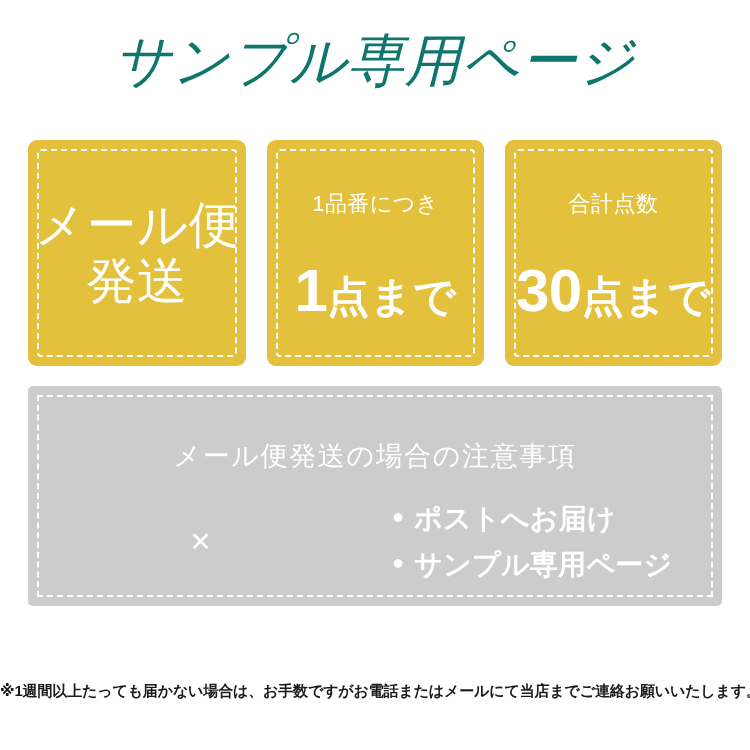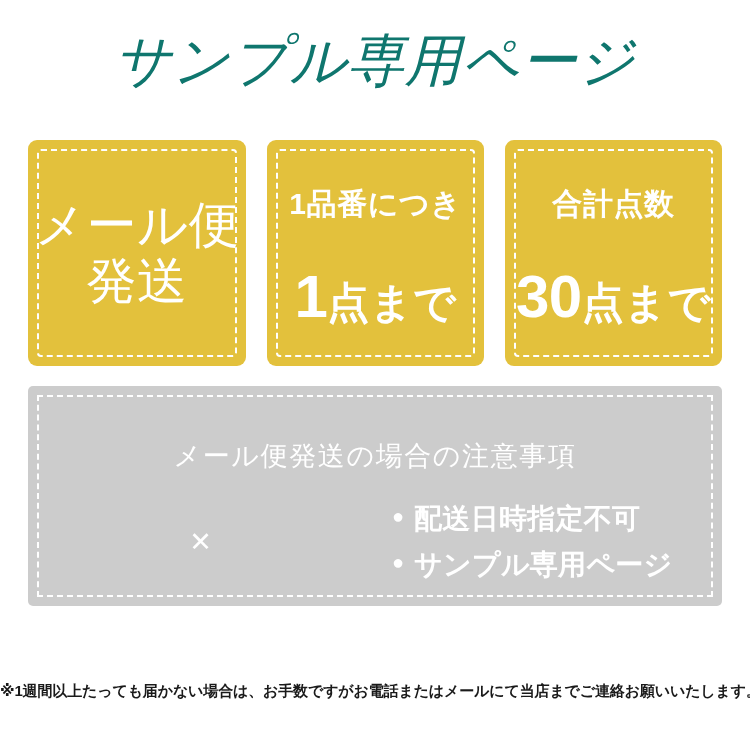--- a/index.html
+++ b/index.html
@@ -91,22 +91,22 @@
   .c1-line2 {
     font-size: 50px;
     line-height: 1.12;
     font-weight: 400;
     letter-spacing: 0.01em;
     white-space: nowrap;
   }
 
   
   .c-head {
-    font-size: 30px;
-    font-weight: bold;
+    font-size: 22px;
+    font-weight: normal;
     letter-spacing: 0.02em;
     white-space: nowrap;
     margin-top: 4px;
   }
   .c-amount {
     display: flex;
     align-items: baseline;
     justify-content: center;
     white-space: nowrap;
     margin-top: 42px;
@@ -272,21 +272,21 @@
 
       <div class="notice-left">
         <span class="x-mark">✕</span>
       </div>
 
       <div class="notice-right">
 
         <div class="bullet-row">
           <span class="dot">●</span>
           <span class="bullet-text">
-            <span>配送日時指定不可</span>
+            <span>ポストへお届け</span>
           </span>
         </div>
 
         <div class="bullet-row">
           <span class="dot">●</span>
           <span class="bullet-text">
             <span class="l2">サンプル専用ページ</span>
           </span>
         </div>
 

